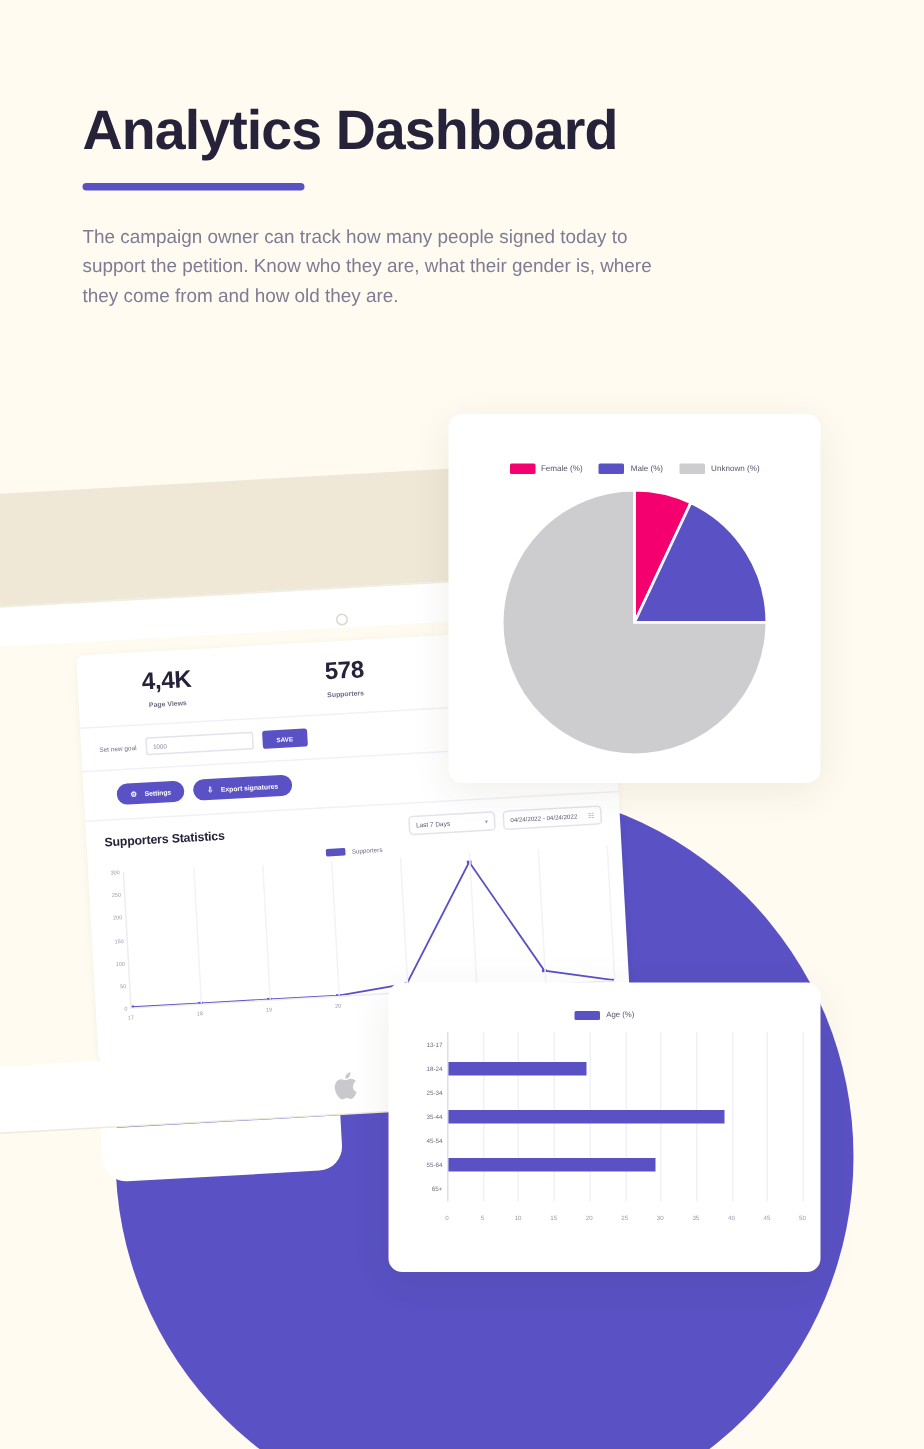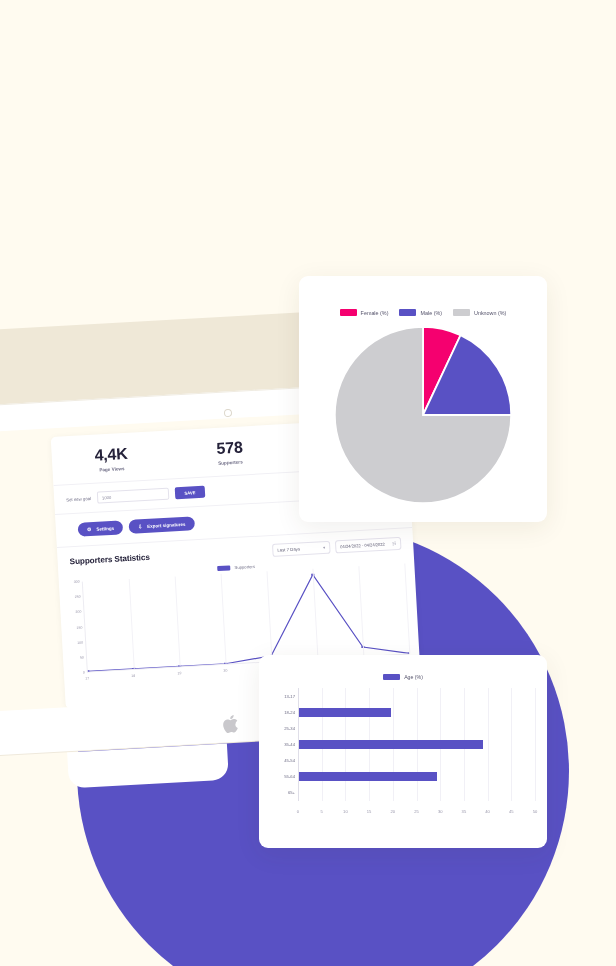--- a/index.html
+++ b/index.html
@@ -412,20 +412,25 @@
     font-size: 4.1px;
     color: #9896AA;
     transform: translateX(-50%);
   }
 </style>
 </head>
 <body>
 
 <div id="stage">
 
+  <div class="header">
+    <h1 class="page-title">Analytics Dashboard</h1>
+    <div class="title-rule"></div>
+    <div class="page-subtitle">The campaign owner can track how many people signed today to support the petition. Know who they are, what their gender is, where they come from and how old they are.</div>
+  </div>
 
   <div class="purple-circle"></div>
 
   <div class="laptop-screen-outer"></div>
   <div class="laptop-bezel"></div>
   <div class="laptop-cam"></div>
 
   <div class="dash-window">
 
     <div class="stats-row">

